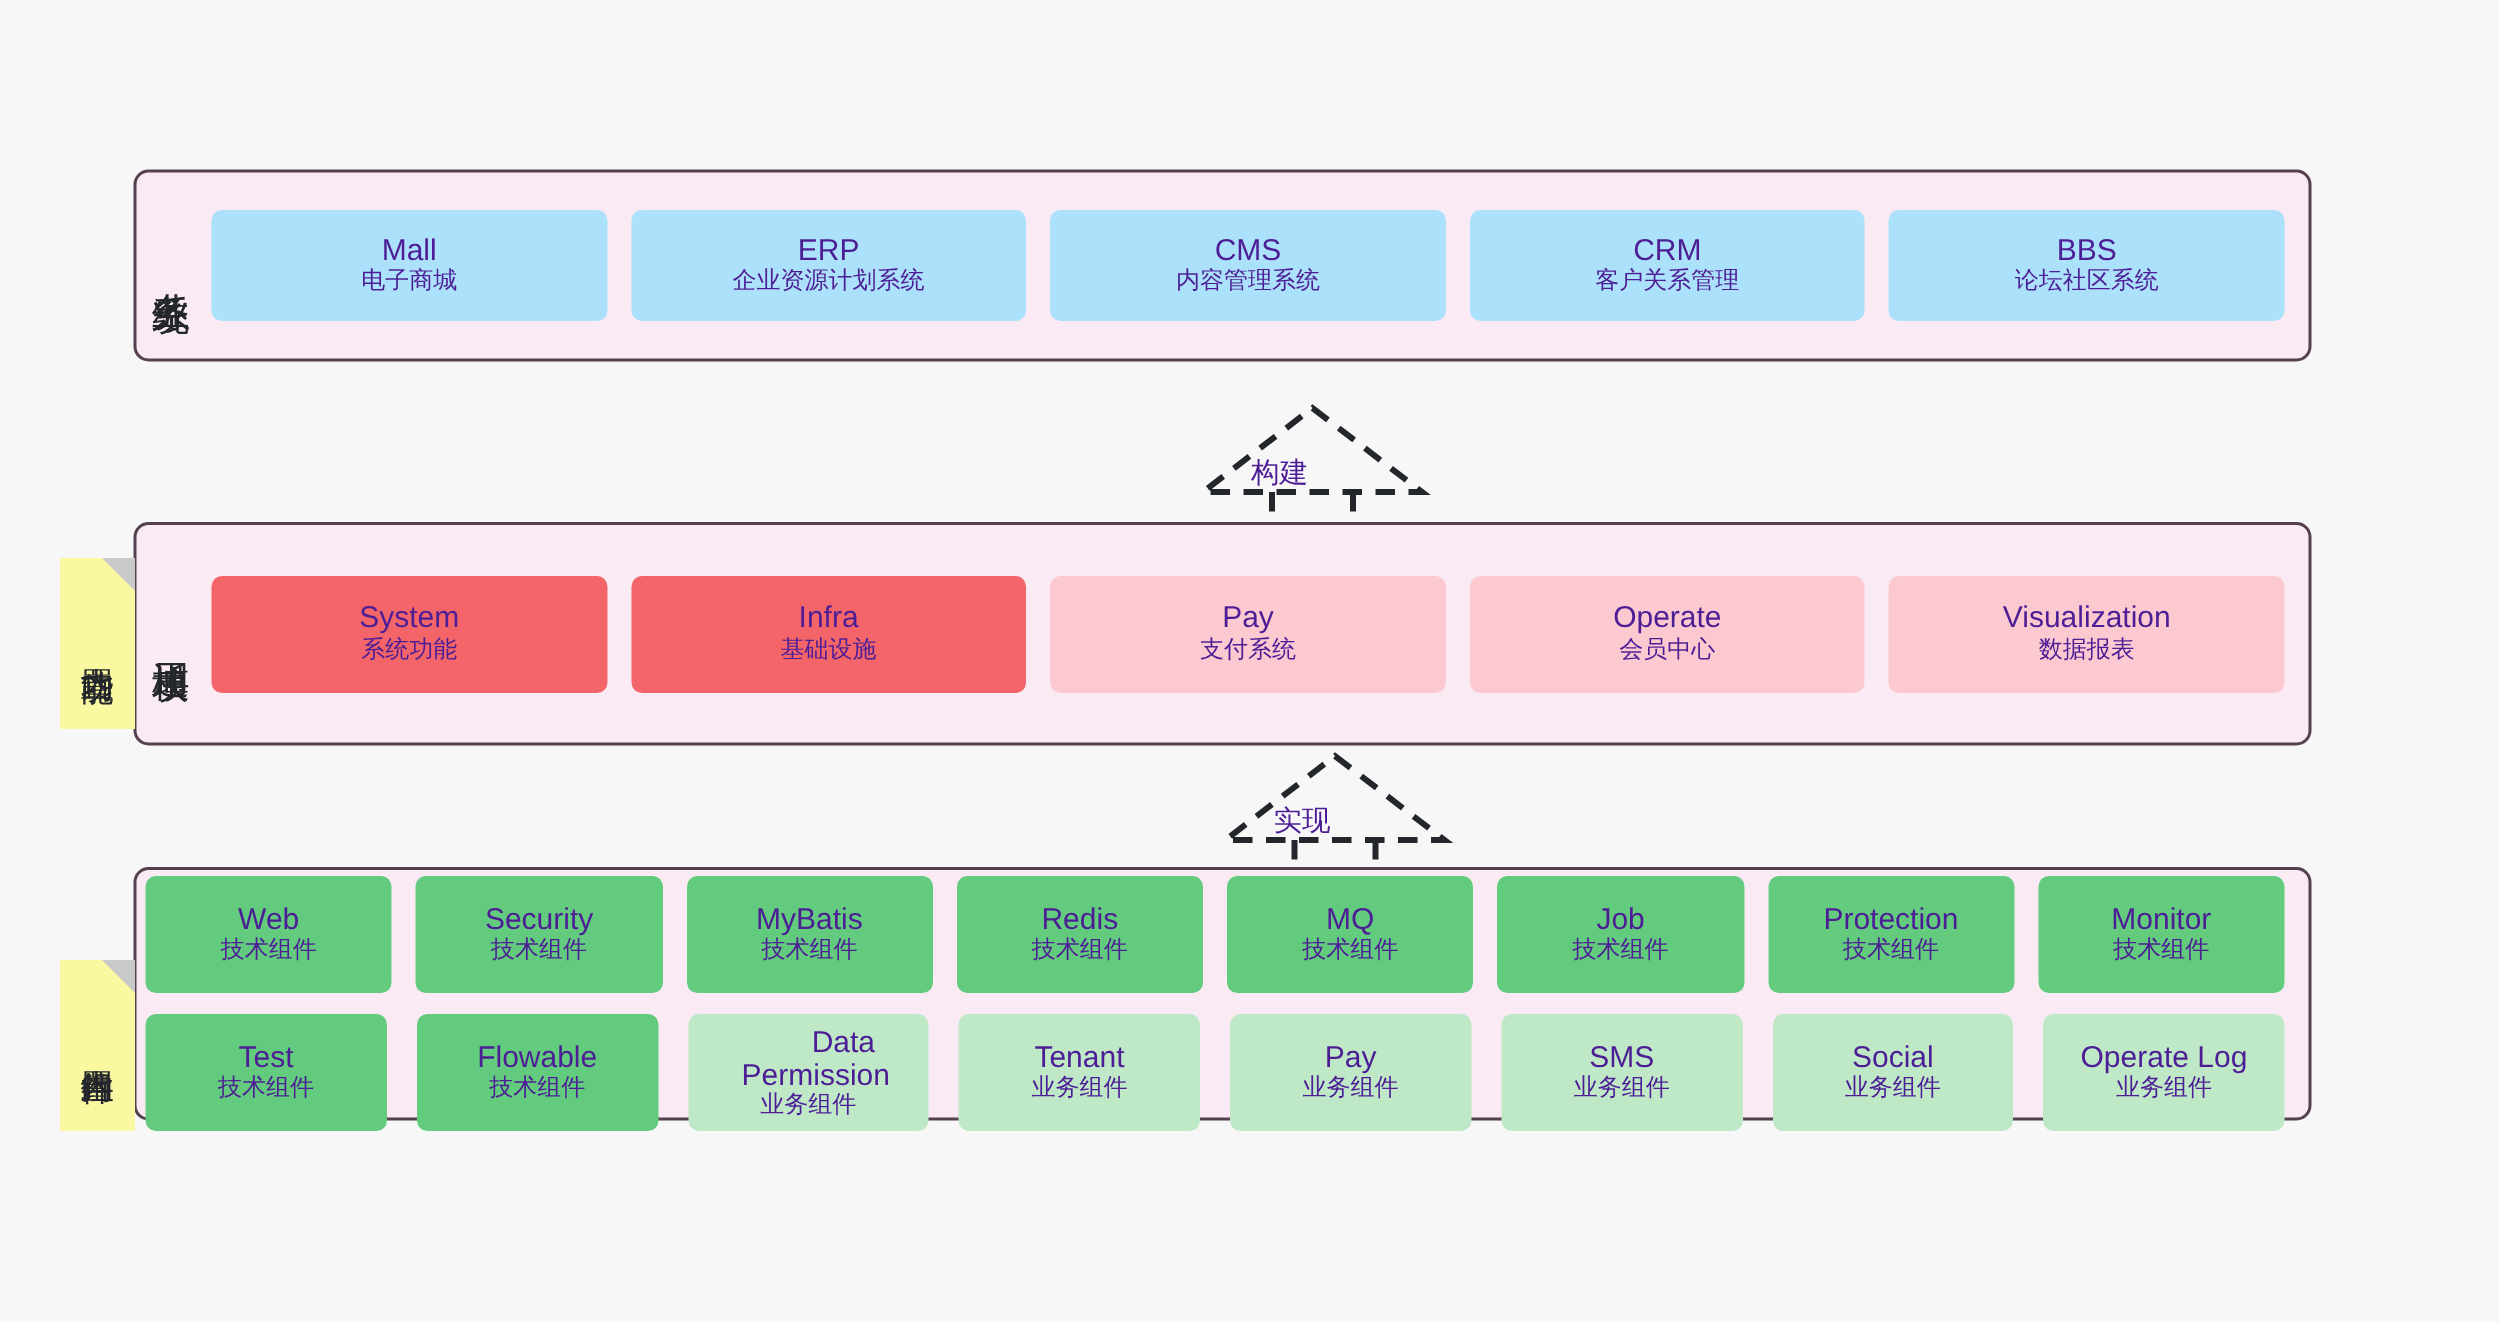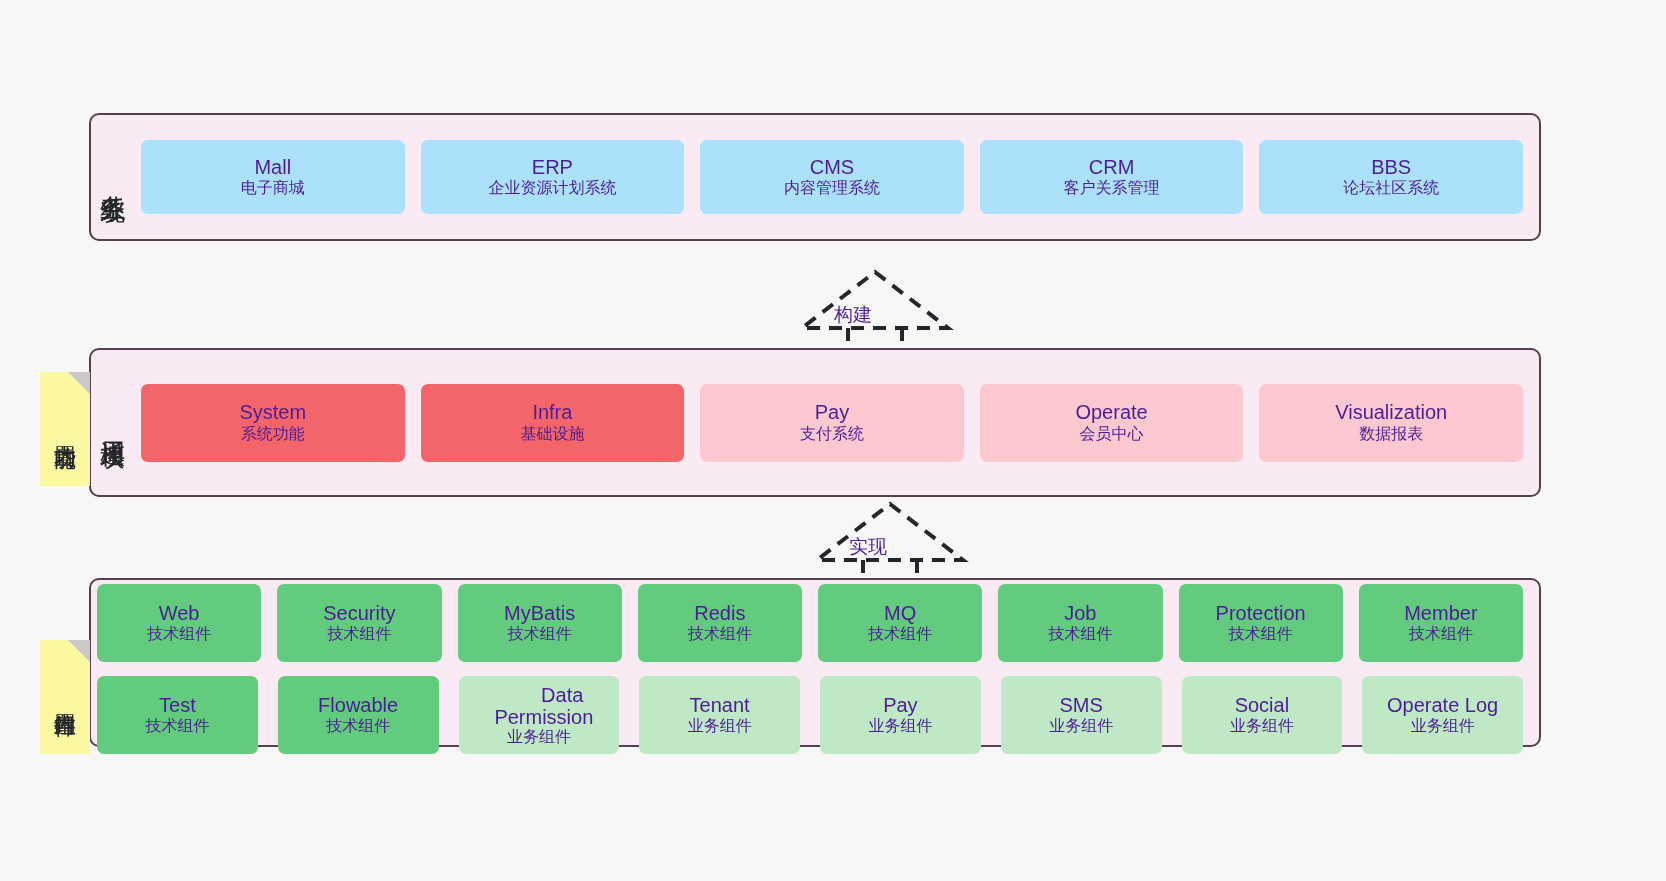--- a/index.html
+++ b/index.html
@@ -234,21 +234,21 @@
         </div>
         <div class="card c-green">
           <span class="t-en">Job</span>
           <span class="t-cn">技术组件</span>
         </div>
         <div class="card c-green">
           <span class="t-en">Protection</span>
           <span class="t-cn">技术组件</span>
         </div>
         <div class="card c-green">
-          <span class="t-en">Member</span>
+          <span class="t-en">Monitor</span>
           <span class="t-cn">技术组件</span>
         </div>
       </div>
 
       <div class="row" style="height:78px;gap:20px;">
         <div class="card c-green">
           <span class="t-en">Test</span>
           <span class="t-cn">技术组件</span>
         </div>
         <div class="card c-green">

